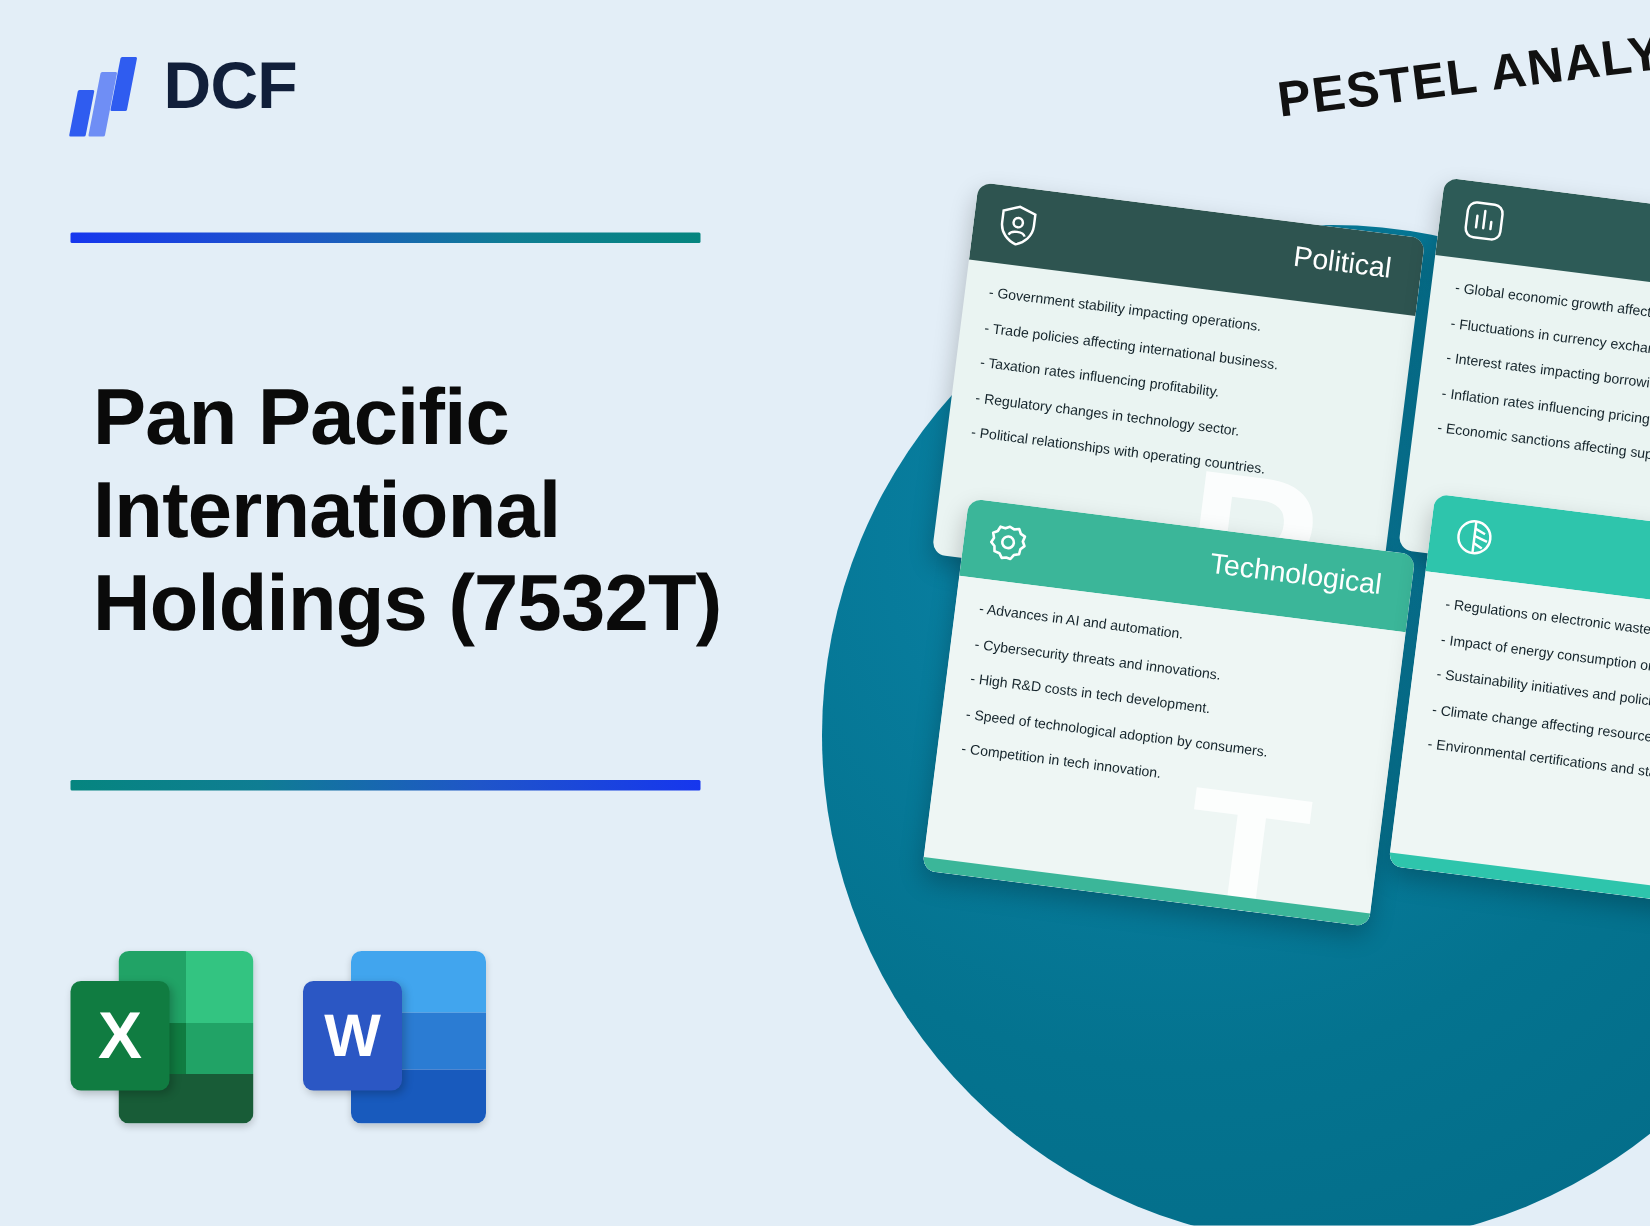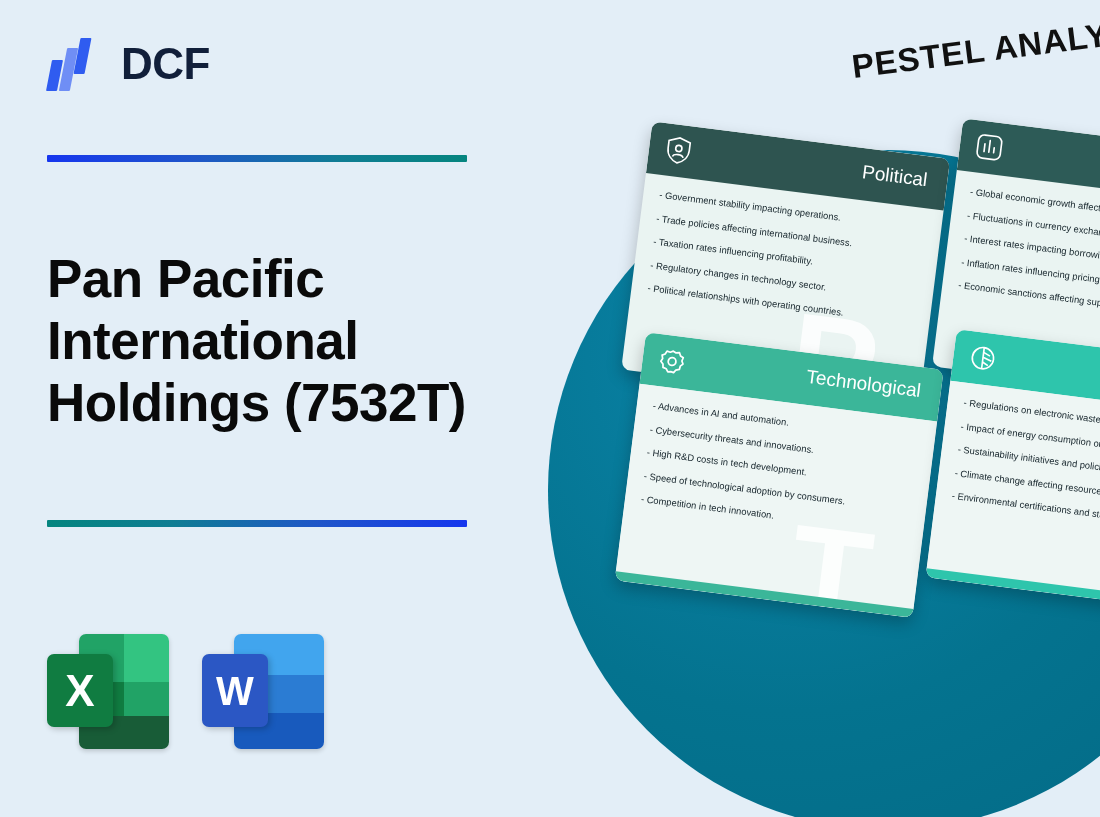--- a/index.html
+++ b/index.html
@@ -8,33 +8,33 @@
     background:#e3eef7;
     font-family:"Liberation Sans", sans-serif;
     overflow:hidden;
     position:relative;
   }
   .page{position:absolute;inset:0;overflow:hidden;}
 
   
   .left{position:absolute;left:0;top:0;width:540px;height:817px;z-index:6;}
 
-  .logo-wrap{position:absolute;left:47px;top:36px;display:flex;align-items:center;gap:28px;}
+  .logo-wrap{position:absolute;left:47px;top:36px;display:flex;gap:16px;}
   .logo-mark{position:relative;width:46px;height:56px;}
   .logo-mark i{position:absolute;display:block;transform:skewX(-11deg);border-radius:1px;}
   .logo-mark i.b1{left:2px;top:24px;width:11px;height:31px;background:#2f5cf0;}
   .logo-mark i.b2{left:16px;top:12px;width:11px;height:43px;background:#6f8ef5;}
   .logo-mark i.b3{left:30px;top:2px;width:11px;height:36px;background:#2f5cf0;}
   .logo-text{font-size:44px;font-weight:700;color:#111f3a;letter-spacing:-0.5px;line-height:1;}
 
   .rule{position:absolute;left:47px;width:420px;height:7px;border-radius:1px;}
   .rule.top{top:155px;background:linear-gradient(90deg,#1636ee 0%,#1f55c9 35%,#0f7d93 70%,#05857f 100%);}
   .rule.bottom{top:520px;background:linear-gradient(90deg,#05857f 0%,#0f7d93 30%,#1f55c9 65%,#1636ee 100%);}
 
-  .headline{position:absolute;left:47px;top:248px;width:470px;
+  .headline{position:absolute;left:62px;top:248px;width:470px;
     font-size:53px;line-height:1.17;font-weight:700;color:#0a0a0a;letter-spacing:-0.5px;}
 
   .app-icons{position:absolute;left:47px;top:628px;display:flex;gap:33px;}
   .appicon{position:relative;width:122px;height:124px;}
 
   
   .xl-back{position:absolute;left:32px;top:6px;width:90px;height:115px;border-radius:7px;overflow:hidden;
     box-shadow:0 2px 5px rgba(0,0,0,.18);}
   .xl-back span{position:absolute;display:block;}
   .xl-back .q1{left:0;top:0;width:45px;height:48px;background:#21a366;}

